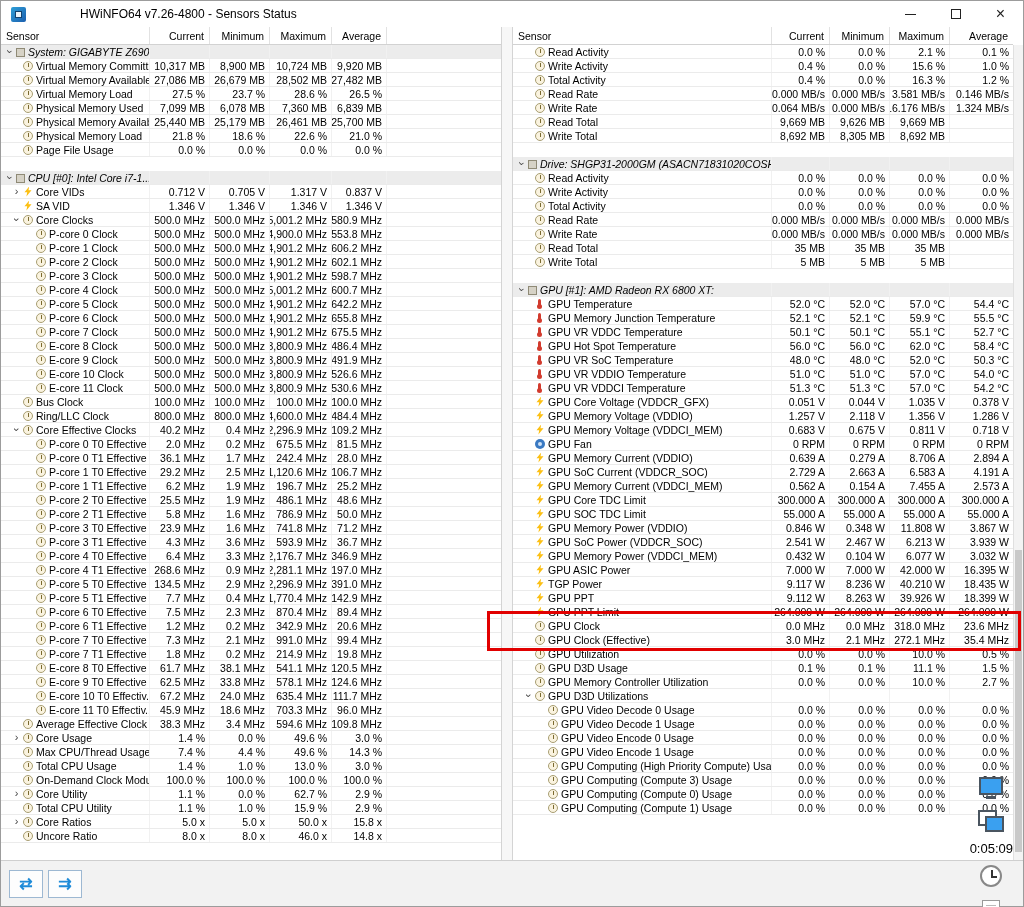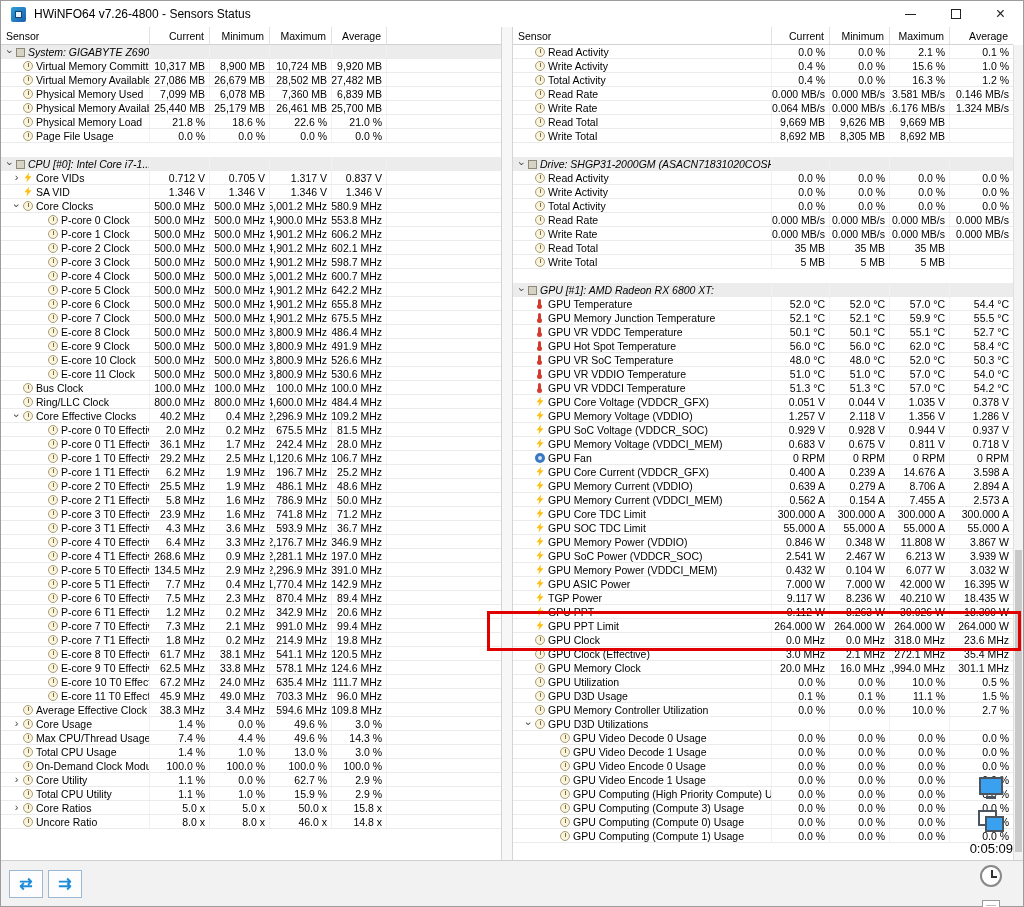--- a/index.html
+++ b/index.html
@@ -1,21 +1,21 @@
 <!DOCTYPE html>
 <html><head>
 <meta charset="utf-8">
 <style>
   * { margin:0; padding:0; box-sizing:border-box; }
   html,body { width:1024px; height:907px; }
   body { font-family:"Liberation Sans","DejaVu Sans",sans-serif; font-size:11px; color:#000; background:#fff; position:relative; overflow:hidden; }
   .window { position:absolute; inset:0; border:1px solid #9c9c9c; background:#fff; }
 
   
-  .titlebar { height:26px; display:flex; align-items:center; padding-left:10px; background:#fff; }
+  .titlebar { height:26px; display:flex; align-items:center; padding-left:10px; background:#fff;gap:46px; }
   .app-icon { width:15px; height:15px; margin-right:8px; border-radius:2px;
               background:linear-gradient(135deg,#2e9fd8 0%,#1c5fae 100%); position:relative; flex:none; }
   .app-icon::after { content:""; position:absolute; inset:4px; background:#eaf4fb; border:1px solid #12426f; }
   .title-text { font-size:12px; }
   .win-controls { margin-left:auto; display:flex; height:100%; }
   .win-btn { width:45px; height:100%; display:flex; align-items:center; justify-content:center; cursor:default; }
   .glyph-min { width:11px; height:1px; background:#222; display:block; }
   .glyph-max { width:10px; height:10px; border:1px solid #222; display:block; }
   .glyph-close { font-size:16px; line-height:1; color:#222; }
 
@@ -32,21 +32,21 @@
   .hsensor { flex:1; justify-content:flex-start; border-left:none; padding-left:5px; }
   .hfill { width:115px; }
 
   .pl .c1,.pl .c2 { width:60px; } .pl .c3 { width:62px; } .pl .c4 { width:55px; }
   .pr .c1 { width:58px; } .pr .c2,.pr .c3 { width:60px; } .pr .c4 { width:64px; }
 
   .rows { overflow:hidden; }
   .trow { height:14px; display:flex; align-items:center; border-bottom:1px solid #ebebeb; font-size:10.5px; white-space:nowrap; }
   .trow.group { background:#ececec; font-style:italic; }
   .trow.blank { border-bottom:none; background:#fff; }
-  .ind0 { padding-left:2px; } .ind1 { padding-left:9px; } .ind2 { padding-left:34px; }
+  .ind0 { padding-left:2px; } .ind1 { padding-left:9px; } .ind2 { padding-left:22px; }
 
   .chev { width:13px; flex:none; text-align:center; color:#444; font-size:11px; line-height:1; }
   .chev.d { transform:rotate(90deg); }
   .lbl { flex:1; overflow:hidden; padding-left:3px; }
   .cell { flex:none; height:100%; display:flex; align-items:center; justify-content:flex-end; padding-right:4px; border-left:1px solid #f1f1f1; overflow:hidden; }
   .fill { width:115px; flex:none; height:100%; border-left:1px solid #f1f1f1; }
 
   
   .ic { width:10px; height:10px; flex:none; position:relative; display:inline-block; }
   .ic-chip { width:9px; height:9px; background:#d6d2c6; border:1px solid #8f8a76; margin-top:1px; }
@@ -147,20 +147,30 @@
             <span class="lbl">Virtual Memory Available</span>
             <span class="cell c1">27,086 MB</span>
             <span class="cell c2">26,679 MB</span>
             <span class="cell c3">28,502 MB</span>
             <span class="cell c4">27,482 MB</span>
             <span class="fill"></span>
           </div>
           <div class="trow ind1">
             <span class="chev"></span>
             <span class="ic ic-gauge"></span>
+            <span class="lbl">Virtual Memory Load</span>
+            <span class="cell c1">27.5 %</span>
+            <span class="cell c2">23.7 %</span>
+            <span class="cell c3">28.6 %</span>
+            <span class="cell c4">26.5 %</span>
+            <span class="fill"></span>
+          </div>
+          <div class="trow ind1">
+            <span class="chev"></span>
+            <span class="ic ic-gauge"></span>
             <span class="lbl">Physical Memory Used</span>
             <span class="cell c1">7,099 MB</span>
             <span class="cell c2">6,078 MB</span>
             <span class="cell c3">7,360 MB</span>
             <span class="cell c4">6,839 MB</span>
             <span class="fill"></span>
           </div>
           <div class="trow ind1">
             <span class="chev"></span>
             <span class="ic ic-gauge"></span>
@@ -570,21 +580,21 @@
             <span class="cell c2">24.0 MHz</span>
             <span class="cell c3">635.4 MHz</span>
             <span class="cell c4">111.7 MHz</span>
             <span class="fill"></span>
           </div>
           <div class="trow ind2">
             <span class="chev"></span>
             <span class="ic ic-gauge"></span>
             <span class="lbl">E-core 11 T0 Effectiv...</span>
             <span class="cell c1">45.9 MHz</span>
-            <span class="cell c2">49.0 MHz</span>
+            <span class="cell c2">18.6 MHz</span>
             <span class="cell c3">703.3 MHz</span>
             <span class="cell c4">96.0 MHz</span>
             <span class="fill"></span>
           </div>
           <div class="trow ind1">
             <span class="chev"></span>
             <span class="ic ic-gauge"></span>
             <span class="lbl">Average Effective Clock</span>
             <span class="cell c1">38.3 MHz</span>
             <span class="cell c2">3.4 MHz</span>
@@ -910,65 +920,56 @@
               <span class="ic ic-bolt"></span>
               <span class="lbl">GPU Memory Voltage (VDDIO)</span>
               <span class="cell c1">1.257 V</span>
               <span class="cell c2">2.118 V</span>
               <span class="cell c3">1.356 V</span>
               <span class="cell c4">1.286 V</span>
             </div>
             <div class="trow ind1">
               <span class="chev"></span>
               <span class="ic ic-bolt"></span>
-              <span class="lbl">GPU SoC Voltage (VDDCR_SOC)</span>
-              <span class="cell c1">0.929 V</span>
-              <span class="cell c2">0.928 V</span>
-              <span class="cell c3">0.944 V</span>
-              <span class="cell c4">0.937 V</span>
-            </div>
-            <div class="trow ind1">
-              <span class="chev"></span>
-              <span class="ic ic-bolt"></span>
               <span class="lbl">GPU Memory Voltage (VDDCI_MEM)</span>
               <span class="cell c1">0.683 V</span>
               <span class="cell c2">0.675 V</span>
               <span class="cell c3">0.811 V</span>
               <span class="cell c4">0.718 V</span>
             </div>
             <div class="trow ind1">
               <span class="chev"></span>
               <span class="ic ic-fan"></span>
               <span class="lbl">GPU Fan</span>
               <span class="cell c1">0 RPM</span>
               <span class="cell c2">0 RPM</span>
               <span class="cell c3">0 RPM</span>
               <span class="cell c4">0 RPM</span>
             </div>
             <div class="trow ind1">
               <span class="chev"></span>
               <span class="ic ic-bolt"></span>
-              <span class="lbl">GPU Core Current (VDDCR_GFX)</span>
-              <span class="cell c1">0.400 A</span>
-              <span class="cell c2">0.239 A</span>
-              <span class="cell c3">14.676 A</span>
-              <span class="cell c4">3.598 A</span>
-            </div>
-            <div class="trow ind1">
-              <span class="chev"></span>
-              <span class="ic ic-bolt"></span>
               <span class="lbl">GPU Memory Current (VDDIO)</span>
               <span class="cell c1">0.639 A</span>
               <span class="cell c2">0.279 A</span>
               <span class="cell c3">8.706 A</span>
               <span class="cell c4">2.894 A</span>
             </div>
             <div class="trow ind1">
               <span class="chev"></span>
               <span class="ic ic-bolt"></span>
+              <span class="lbl">GPU SoC Current (VDDCR_SOC)</span>
+              <span class="cell c1">2.729 A</span>
+              <span class="cell c2">2.663 A</span>
+              <span class="cell c3">6.583 A</span>
+              <span class="cell c4">4.191 A</span>
+            </div>
+            <div class="trow ind1">
+              <span class="chev"></span>
+              <span class="ic ic-bolt"></span>
               <span class="lbl">GPU Memory Current (VDDCI_MEM)</span>
               <span class="cell c1">0.562 A</span>
               <span class="cell c2">0.154 A</span>
               <span class="cell c3">7.455 A</span>
               <span class="cell c4">2.573 A</span>
             </div>
             <div class="trow ind1">
               <span class="chev"></span>
               <span class="ic ic-bolt"></span>
               <span class="lbl">GPU Core TDC Limit</span>
@@ -1059,29 +1060,20 @@
               <span class="cell c4">23.6 MHz</span>
             </div>
             <div class="trow ind1">
               <span class="chev"></span>
               <span class="ic ic-gauge"></span>
               <span class="lbl">GPU Clock (Effective)</span>
               <span class="cell c1">3.0 MHz</span>
               <span class="cell c2">2.1 MHz</span>
               <span class="cell c3">272.1 MHz</span>
               <span class="cell c4">35.4 MHz</span>
-            </div>
-            <div class="trow ind1">
-              <span class="chev"></span>
-              <span class="ic ic-gauge"></span>
-              <span class="lbl">GPU Memory Clock</span>
-              <span class="cell c1">20.0 MHz</span>
-              <span class="cell c2">16.0 MHz</span>
-              <span class="cell c3">1,994.0 MHz</span>
-              <span class="cell c4">301.1 MHz</span>
             </div>
             <div class="trow ind1">
               <span class="chev"></span>
               <span class="ic ic-gauge"></span>
               <span class="lbl">GPU Utilization</span>
               <span class="cell c1">0.0 %</span>
               <span class="cell c2">0.0 %</span>
               <span class="cell c3">10.0 %</span>
               <span class="cell c4">0.5 %</span>
             </div>

